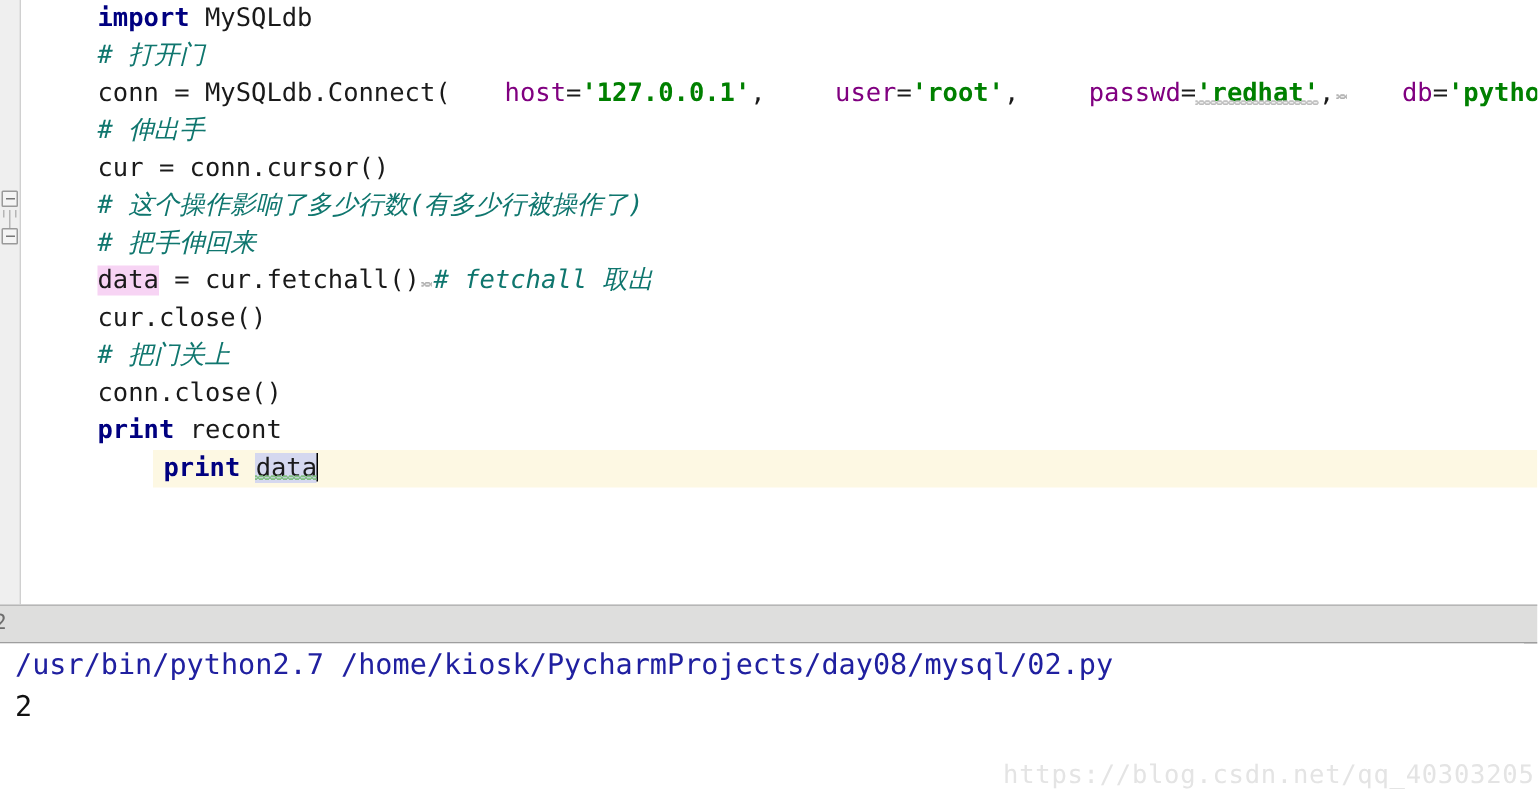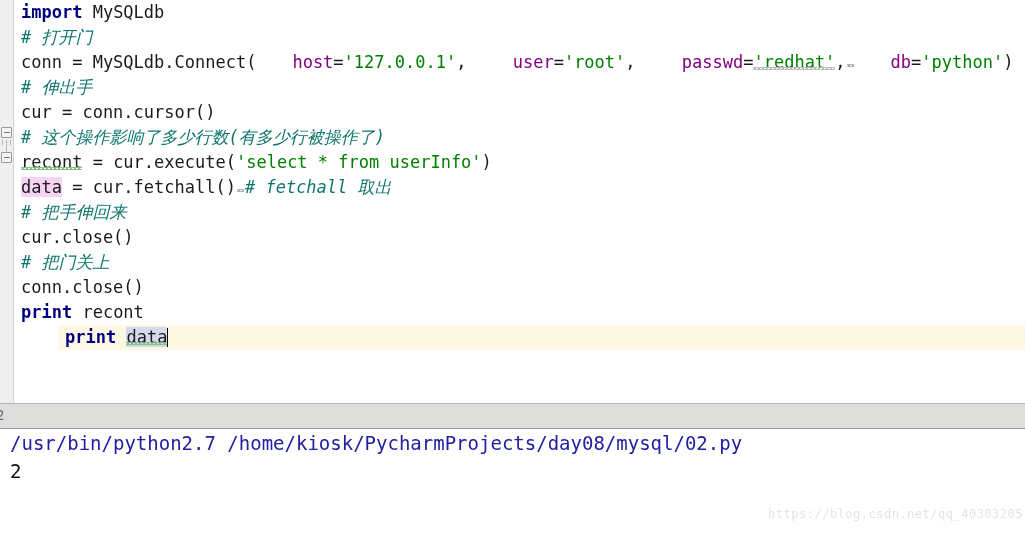--- a/index.html
+++ b/index.html
@@ -35,32 +35,32 @@
   }
   .foldline {
     position:absolute; left:6px; width:1px; background:#b5b5b5;
   }
   .foldcap {
     position:absolute; width:9px; height:5px; left:2px;
     border-left:1px solid #b5b5b5; border-right:1px solid #b5b5b5;
   }
 
   #codearea {
-    position:absolute; left:14px; top:0; right:0; height:308px;
+    position:absolute; left:14px; top:0; right:0; height:308px;padding-left:44px;
   }
   .line {
     position:relative; height:25px; line-height:25px;
     font-size:17px; white-space:pre; padding-left:7px;
     color:#1a1a1a; letter-spacing:0px;
   }
   .line.caret-line { background:#fdf8e3;margin-left:44px; }
 
   .kw      { color:#000080; font-weight:bold; }
   .cmt     { color:#0f766e; font-style:italic; }
-  .str     { color:#008000; font-weight:normal;text-align:right; }
+  .str     { color:#008000; font-weight:bold;text-align:right; }
   .kwarg   { color:#800080;margin-left:36px; }
   .plain   { color:#1a1a1a; }
   .punct   { color:#1a1a1a; }
 
   .hl-pink { background:#f7d4f4; }
   .hl-sel  { background:#d5d8ef; }
 
   .squig {
     position:relative;
     background-image:
@@ -109,21 +109,21 @@
   }
   .cline {
     height:28px; line-height:28px; font-size:19px; white-space:pre;
     padding-left:10px; color:#111;
   }
   .cline.cmd { color:#2020a0; }
 
   #watermark {
     position:absolute; right:0px; top:507px; width:1025px;
     text-align:right; padding-right:2px;
-    font-size:12px; color:#e4e4e4; letter-spacing:.5px;
+    font-size:17px; color:#e4e4e4; letter-spacing:.5px;
     font-family:"DejaVu Sans Mono","Liberation Mono",monospace;
   }
 </style>
 </head>
 <body>
 
 <div id="app">
 
   <div id="editor">
     <div id="gutter"></div>
@@ -134,23 +134,22 @@
         <div class="foldcap" style="top: 140px;"></div>
         <div class="foldline" style="top: 140px; height: 12px;"></div>
       </div>
     <div id="codearea">
         <div class="line"><span class="kw">import</span><span class="plain"> MySQLdb</span></div>
         <div class="line"><span class="cmt"># 打开门</span></div>
         <div class="line"><span class="plain">conn = MySQLdb.Connect(</span><span class="kwarg">host</span><span class="punct">=</span><span class="str">'127.0.0.1'</span><span class="punct">, </span><span class="kwarg">user</span><span class="punct">=</span><span class="str">'root'</span><span class="punct">, </span><span class="kwarg">passwd</span><span class="punct">=</span><span class="str squig squig-gray">'redhat'</span><span class="punct">,</span><span class="tick"></span><span class="kwarg">db</span><span class="punct">=</span><span class="str">'python'</span><span class="punct">)</span></div>
         <div class="line"><span class="cmt"># 伸出手</span></div>
         <div class="line"><span class="plain">cur = conn.cursor()</span></div>
         <div class="line"><span class="cmt"># 这个操作影响了多少行数(有多少行被操作了)</span></div>
-        <div class="line"><span class="plain squig">recont</span><span class="plain"> = cur.execute(</span><span class="str">'select * from userInfo'</span><span class="punct">)</span></div>
+        <div class="line"><span class="cmt"># 把手伸回来</span></div>
         <div class="line"><span class="plain hl-pink">data</span><span class="plain"> = cur.fetchall()</span><span class="tick"></span><span class="cmt"># fetchall 取出</span></div>
-        <div class="line"><span class="cmt"># 把手伸回来</span></div>
         <div class="line"><span class="plain">cur.close()</span></div>
         <div class="line"><span class="cmt"># 把门关上</span></div>
         <div class="line"><span class="plain">conn.close()</span></div>
         <div class="line"><span class="kw">print</span><span class="plain"> recont</span></div>
         <div class="line caret-line"><span class="kw">print</span><span class="plain"> </span><span class="plain hl-sel squig">data</span><span class="caret"></span></div>
       </div>
   </div>
 
   <div id="console-toolbar">
     <span id="console-tab-fragment">2</span>

